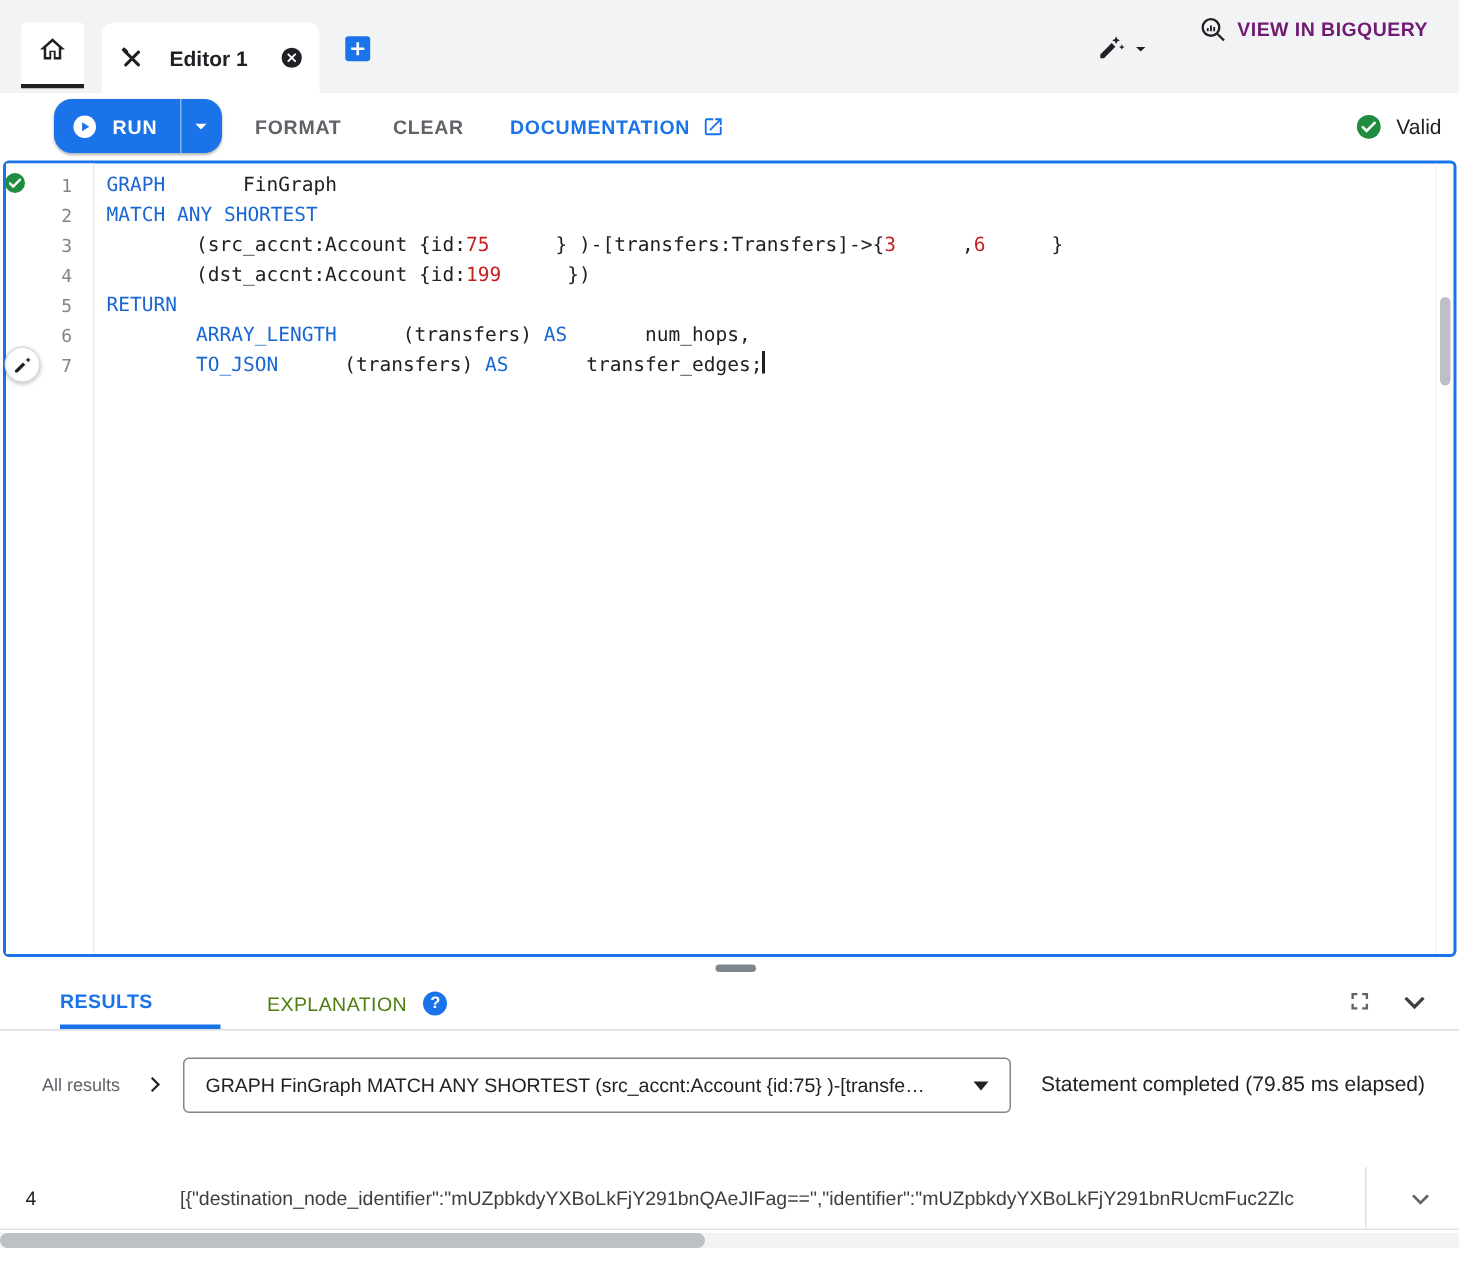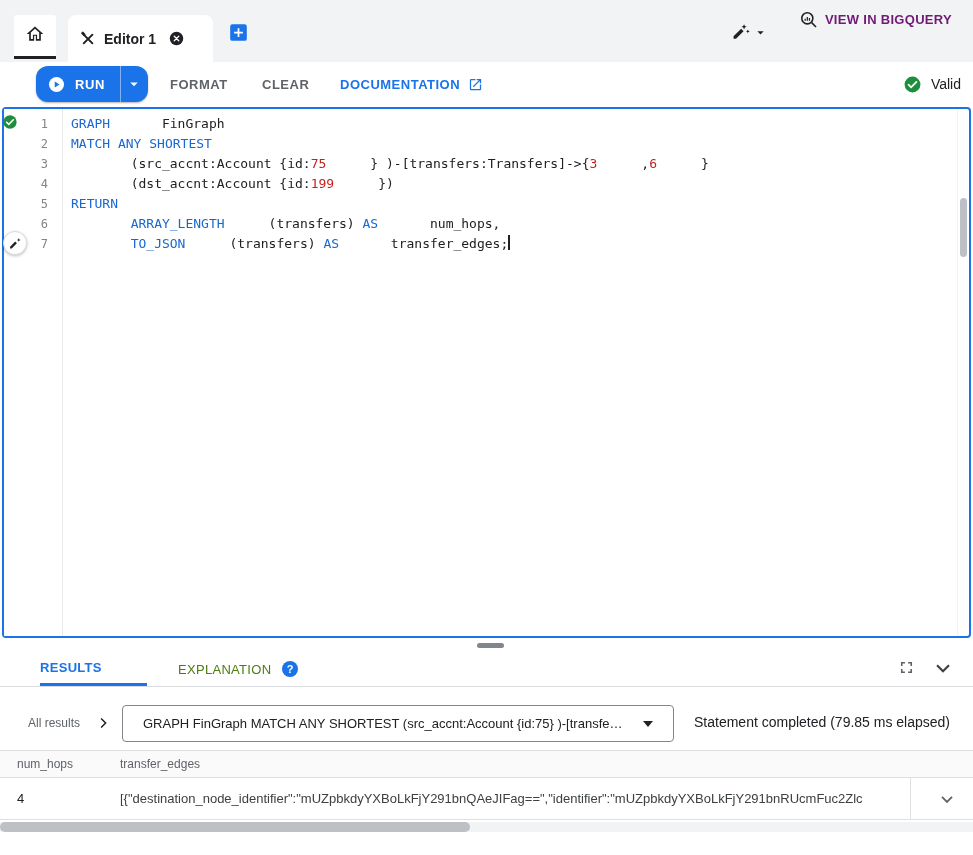--- a/index.html
+++ b/index.html
@@ -5,21 +5,21 @@
   * { margin:0; padding:0; box-sizing:border-box; }
   body { background:#fff; font-family:"Liberation Sans", sans-serif; }
   .app { position:relative; width:973px; height:855px; background:#fff; color:#202124; overflow:hidden; }
 
   
   .tabbar { position:absolute; left:0; top:0; width:100%; height:62px; background:#f1f3f4; }
   .home-btn { position:absolute; left:14px; top:15px; width:42px; height:44px; background:#fff;
               border-bottom:3px solid #202124; border-radius:3px 3px 0 0;
               display:flex; align-items:center; justify-content:center; cursor:pointer; }
   .editor-tab { position:absolute; left:68px; top:15px; height:47px; width:145px; background:#fff;
-                border-radius:8px 8px 0 0; display:flex; align-items:center; gap:8px; padding:0 12px; cursor:pointer; }
+                border-radius:8px 8px 0 0; display:flex; align-items:center; gap:17px; padding:0 12px; cursor:pointer; }
   .editor-tab .label { font-size:14px; font-weight:600; color:#202124; white-space:nowrap; }
   .add-tab { position:absolute; left:228px; top:22px; width:21px; height:21px; cursor:pointer; }
   .wand-group { position:absolute; left:731px; top:20px; height:24px; display:flex; align-items:center; gap:3px; cursor:pointer; }
   .viewbq { position:absolute; right:21px; top:8px; height:22px; display:flex; align-items:center; gap:7px;
             font-size:13px; font-weight:600; letter-spacing:.3px; color:#701a75; cursor:pointer; }
 
   
   .run-btn { position:absolute; left:36px; top:66px; height:36px; display:flex; background:#1a73e8;
              border-radius:12px; overflow:hidden; box-shadow:0 1px 2px rgba(0,0,0,.3); cursor:pointer; }
   .run-main { display:flex; align-items:center; gap:9px; padding:0 15px 0 11px; color:#fff;
@@ -67,21 +67,21 @@
   .help-circle { width:16px; height:16px; border-radius:50%; background:#1a73e8; color:#fff;
                  display:flex; align-items:center; justify-content:center; font-size:11px; font-weight:700; }
   .help-circle::after { content:"?"; }
   .fullscreen-btn { position:absolute; right:56px; top:658px; width:20px; height:20px; cursor:pointer; }
   .collapse-btn { position:absolute; right:19px; top:657px; width:22px; height:22px; cursor:pointer; }
 
   
   .all-results { position:absolute; left:28px; top:716px; font-size:12px; color:#5f6368; }
   .chev-right { position:absolute; left:94px; top:714px; width:18px; height:18px; cursor:pointer; }
   .query-select { position:absolute; left:122px; top:705px; width:552px; height:37px; border:1px solid #80868b;
-                  border-radius:4px; display:flex; align-items:center; gap:10px; padding:0 20px;
+                  border-radius:4px; display:flex; align-items:center; gap:10px; padding:0 14px;
                   background:#fff; cursor:pointer; }
   .query-select .value { flex:1; font-size:13px; color:#202124; white-space:nowrap; overflow:hidden;
                          text-overflow:ellipsis; }
   .select-caret { width:0; height:0; border-left:5px solid transparent; border-right:5px solid transparent;
                   border-top:6px solid #202124; flex:0 0 auto; }
   .status-text { position:absolute; left:694px; top:714px; font-size:14px; color:#202124; }
 
   
   .tbl-head { position:absolute; left:0; top:750px; width:100%; height:28px; background:#fafafa;
               border-top:1px solid #e0e0e0; border-bottom:1px solid #e0e0e0; display:flex; align-items:center;
@@ -271,24 +271,20 @@
     <svg viewBox="0 0 24 24" width="18" height="18" fill="none" stroke="#202124" stroke-width="2">
         <path d="M9.5 6l6 6-6 6"></path>
       </svg>
   </div>
   <div class="query-select">
     <span class="value">GRAPH FinGraph MATCH ANY SHORTEST (src_accnt:Account {id:75} )-[transfe…</span>
     <span class="select-caret"></span>
   </div>
   <div class="status-text">Statement completed (79.85 ms elapsed)</div>
 
-  <div class="tbl-head">
-    <div class="th1">num_hops</div>
-    <div class="th2">transfer_edges</div>
-  </div>
   <div class="tbl-row">
     <div class="td1">4</div>
     <div class="td2">[{"destination_node_identifier":"mUZpbkdyYXBoLkFjY291bnQAeJIFag==","identifier":"mUZpbkdyYXBoLkFjY291bnRUcmFuc2Zlc</div>
     <div class="row-chevron">
       <svg viewBox="0 0 24 24" width="20" height="20" fill="none" stroke="#5f6368" stroke-width="2.2">
           <path d="M6 9.5l6 6 6-6"></path>
         </svg>
     </div>
   </div>
 

